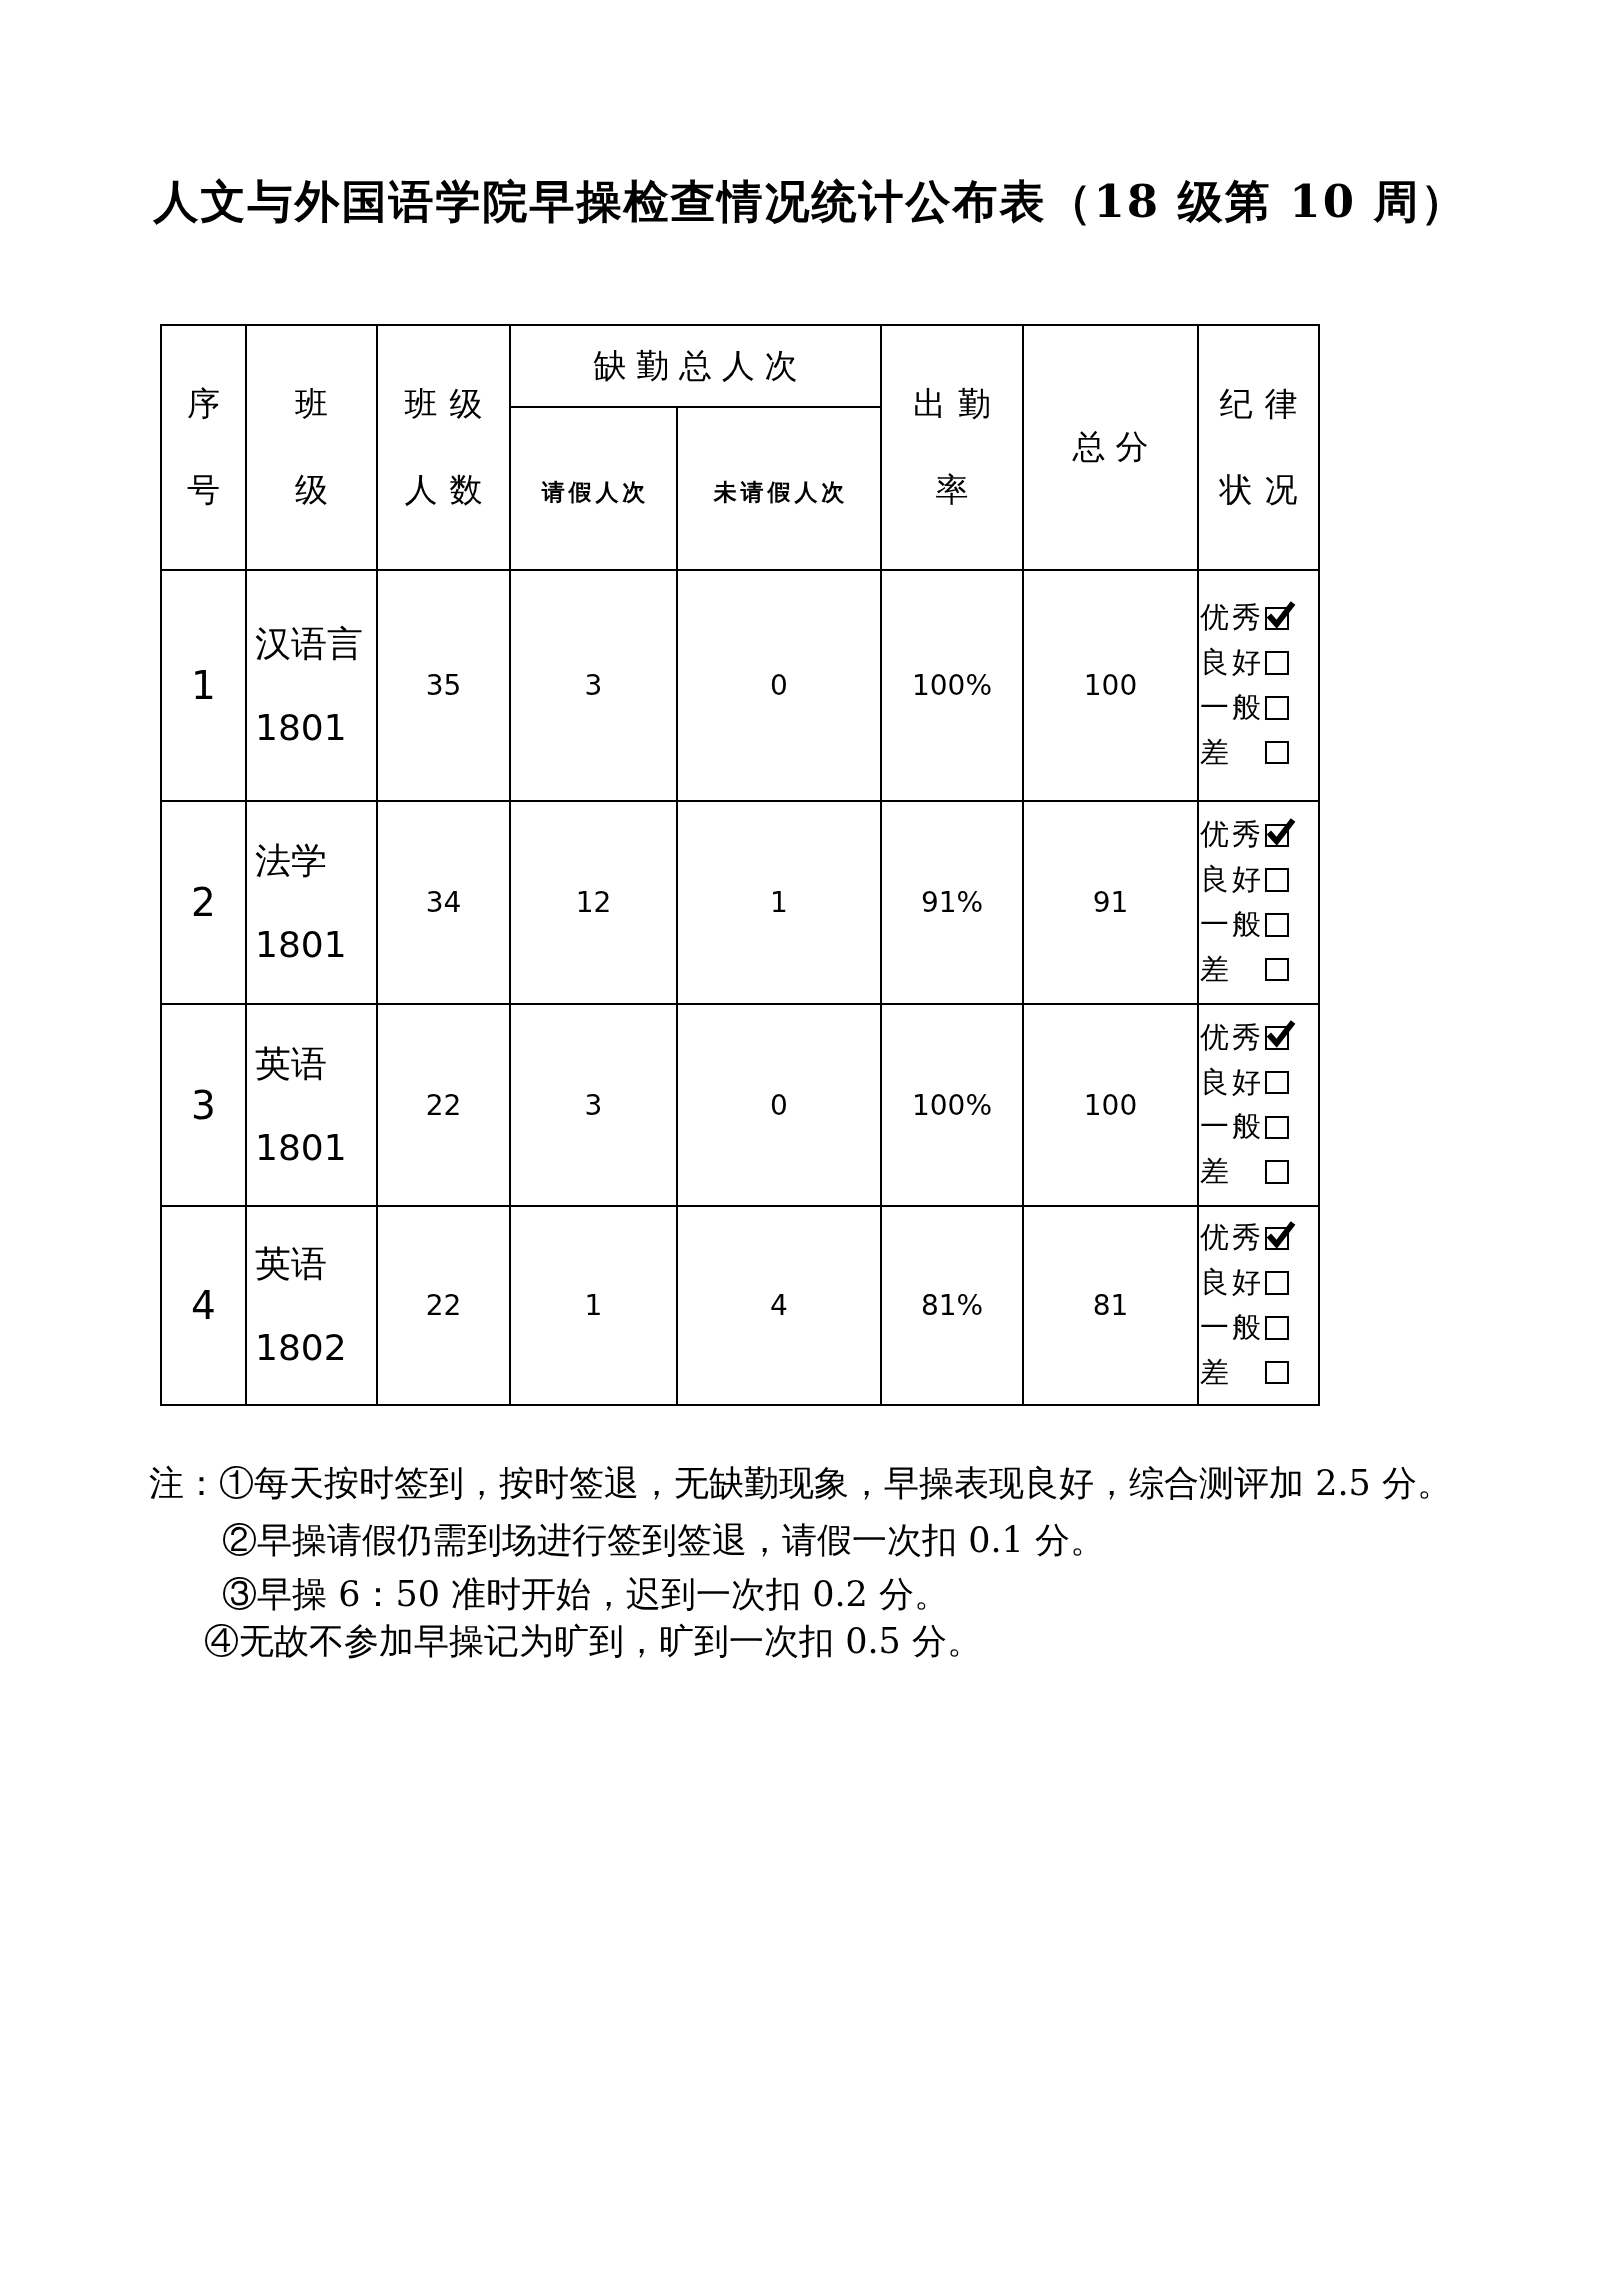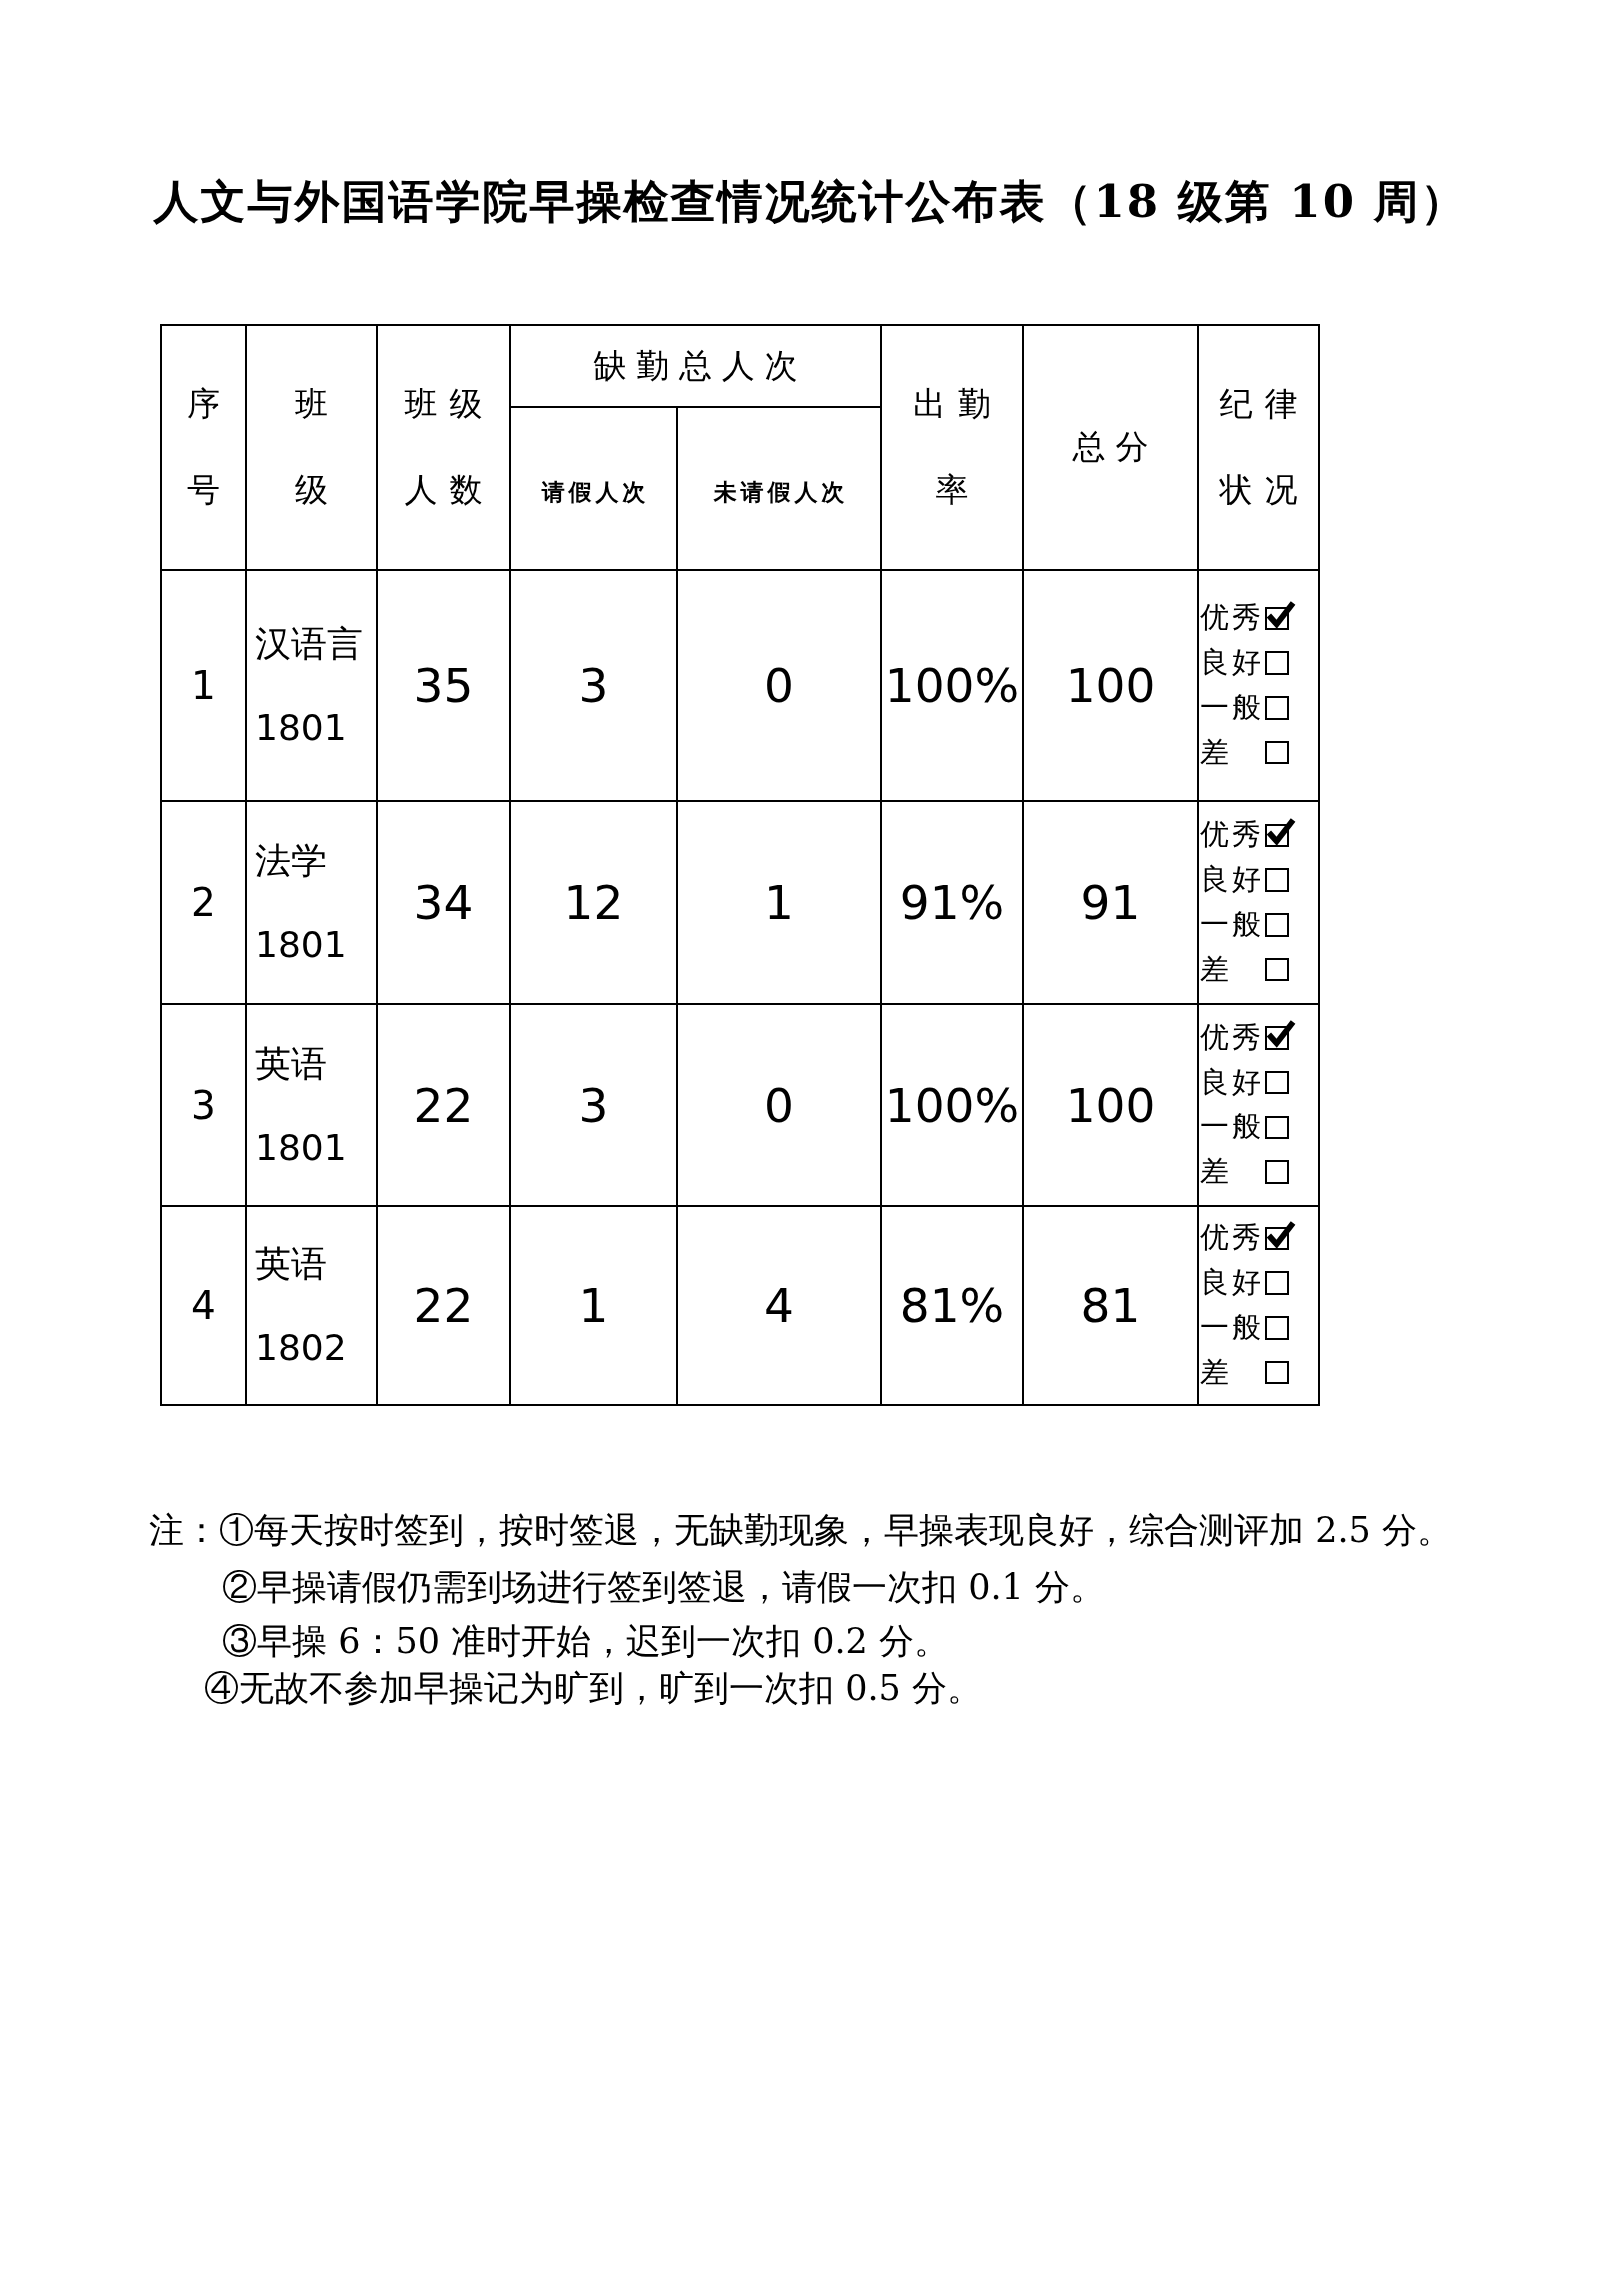--- a/index.html
+++ b/index.html
@@ -37,21 +37,21 @@
   tr.r4 { height:199px; }
 
   .hd { font-size:33px; text-align:center; font-family:"DejaVu Serif","Liberation Serif",serif; }
   .hd-stack { display:flex; flex-direction:column; align-items:center; gap:41px; }
   .ls  { letter-spacing:11.8px; padding-left:11.8px; white-space:nowrap; }
   .hd-span { letter-spacing:9.8px; padding-left:9.8px; white-space:nowrap; }
   .hd-sub { font-size:23px; letter-spacing:3.9px; padding-left:3.9px; text-align:center; white-space:nowrap;font-weight:bold; }
 
   td.num {
     font-family:"DejaVu Sans","Liberation Sans",sans-serif;
-    font-size:47px; text-align:center;
+    font-size:28px; text-align:center;
   }
   td.seq {
     font-family:"DejaVu Sans","Liberation Sans",sans-serif;
     font-size:39px; text-align:center;
   }
   .class-wrap {
     display:flex; flex-direction:column; align-items:flex-start;
     gap:45px; padding-left:8px;
     font-family:"DejaVu Sans","Liberation Sans",sans-serif;
     font-size:36px; line-height:39px;
@@ -71,21 +71,21 @@
     position:relative;
     width:23.5px; height:23.5px; flex:0 0 23.5px;
     border:2px solid #000;
     box-sizing:border-box;
     background:#fff;
   }
   .cb svg { position:absolute; top:-8.8px; left:-2px; width:31px; height:31px; display:none; }
   .cb.checked svg { display:block; }
 
   .notes {
-    position:absolute; left:149px; top:1510px; width:1392px;
+    position:absolute; left:149px; top:1463px; width:1392px;
     font-family:"DejaVu Serif","Liberation Serif",serif;
     font-size:35px; line-height:41px;
   }
   .note-line { white-space:nowrap; }
   .nl1 { margin-bottom:15.7px; }
   .nl2 { padding-left:73px; margin-bottom:13.7px; }
   .nl3 { padding-left:73px; margin-bottom:5.9px; }
   .nl4 { padding-left:55px; margin-bottom:4px; }
   .nl5 { padding-left:55px; }
 </style>

